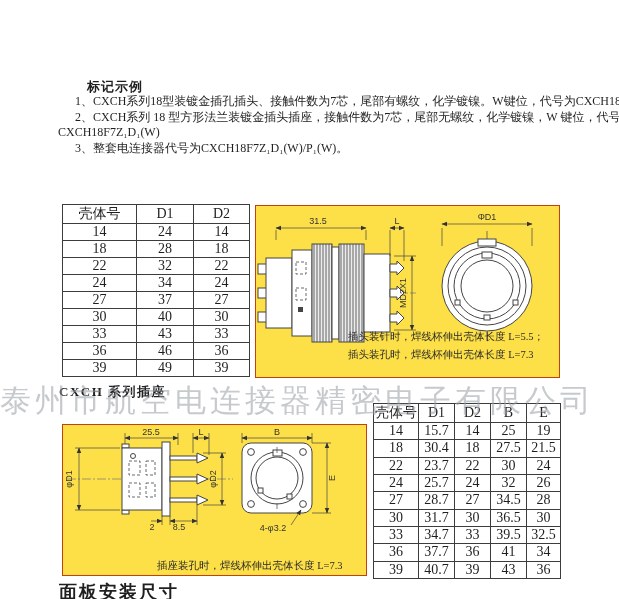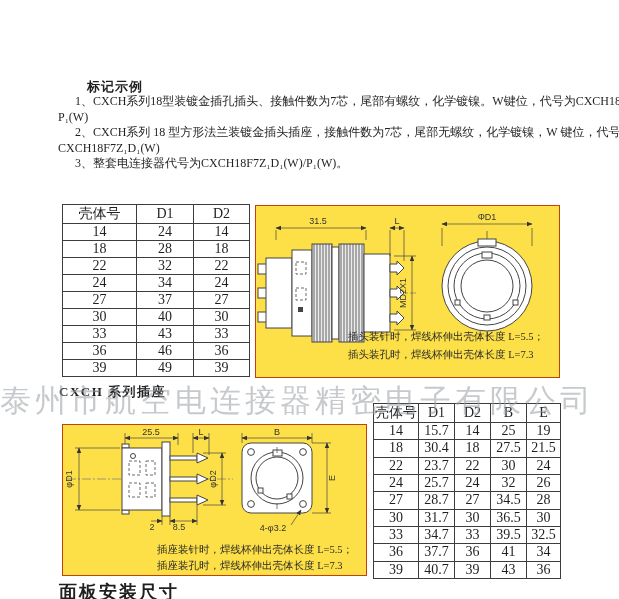--- a/index.html
+++ b/index.html
@@ -44,21 +44,20 @@
   .dim-text{font-size:9px;fill:#333;font-family:"Liberation Sans","DejaVu Sans",sans-serif;}
 </style>
 </head>
 <body>
 
 <div class="page">
 
   <div class="marking-title">标记示例</div>
   <div class="marking-block">
     <div class="marking-line indent">1、CXCH系列18型装镀金插孔插头、接触件数为7芯，尾部有螺纹，化学镀镍。W键位，代号为CXCH18T7K₁</div>
-    <div class="marking-line">P₁(W)</div>
     <div class="marking-line indent">2、CXCH系列 18 型方形法兰装镀金插头插座，接触件数为7芯，尾部无螺纹，化学镀镍，W 键位，代号为</div>
     <div class="marking-line">CXCH18F7Z₁D₁(W)</div>
     <div class="marking-line indent">3、整套电连接器代号为CXCH18F7Z₁D₁(W)/P₁(W)。</div>
   </div>
 
 
 
   <table class="dim-table plug-table">
     <colgroup>
         <col style="width:74px">
@@ -272,21 +271,20 @@
       <text class="dim-text" x="88" y="10" text-anchor="middle">25.5</text>
       <text class="dim-text" x="138" y="10" text-anchor="middle">L</text>
       <text class="dim-text" x="214" y="10" text-anchor="middle">B</text>
       <text class="dim-text" text-anchor="middle" transform="translate(9,54) rotate(-90)">φD1</text>
       <text class="dim-text" text-anchor="middle" transform="translate(153,54) rotate(-90)">φD2</text>
       <text class="dim-text" text-anchor="middle" transform="translate(272,53) rotate(-90)">E</text>
       <text class="dim-text" x="89" y="105" text-anchor="middle">2</text>
       <text class="dim-text" x="116" y="105" text-anchor="middle">8.5</text>
       <text class="dim-text" x="210" y="106" text-anchor="middle">4-φ3.2</text>
     </svg>
-    <div class="note-line" style="left:94px;top:118px;">插座装针时，焊线杯伸出壳体长度 L=5.5；</div>
     <div class="note-line" style="left:94px;top:134px;">插座装孔时，焊线杯伸出壳体长度 L=7.3</div>
   </div>
 
   <table class="dim-table socket-table">
     <colgroup>
         <col style="width:45px">
         <col style="width:36px">
         <col style="width:36px">
         <col style="width:36px">
         <col style="width:34px">

